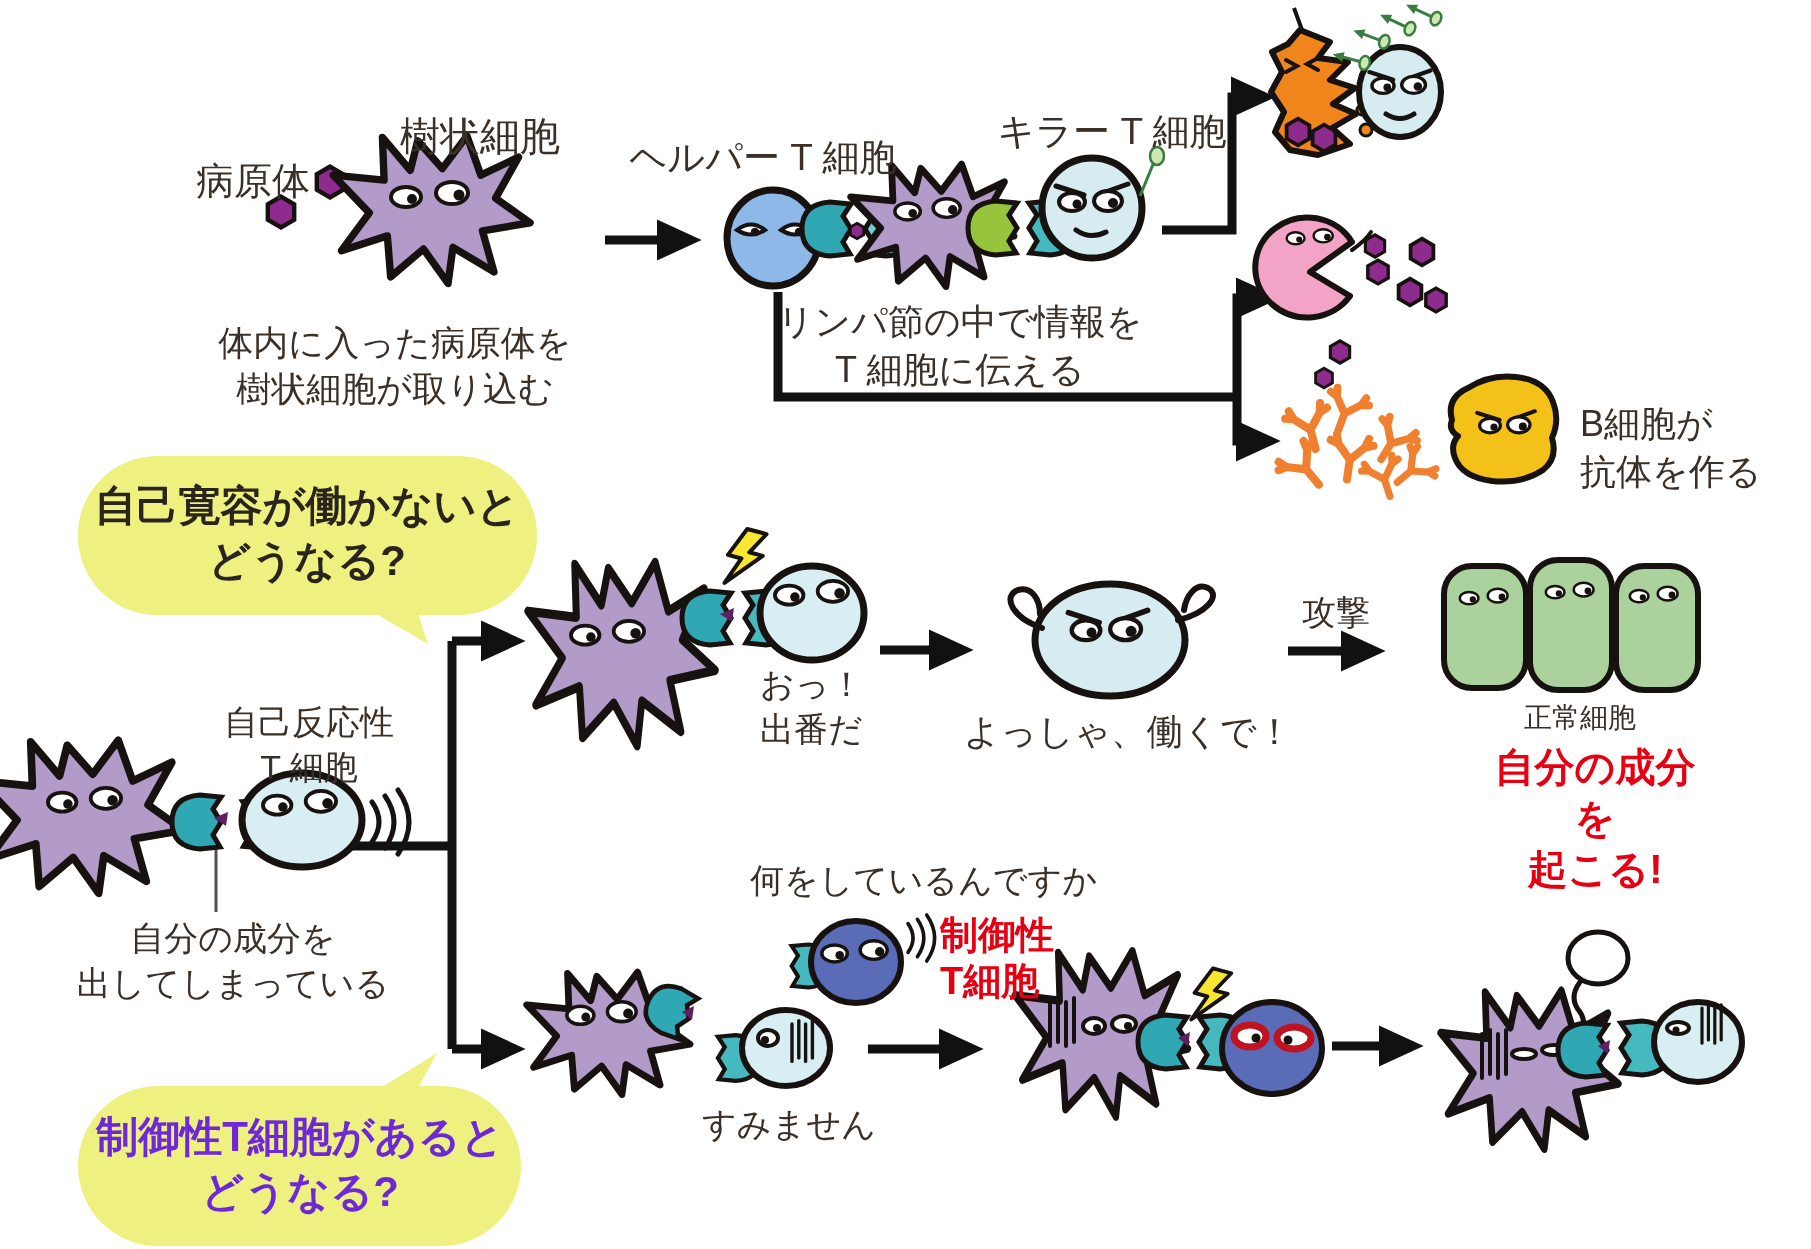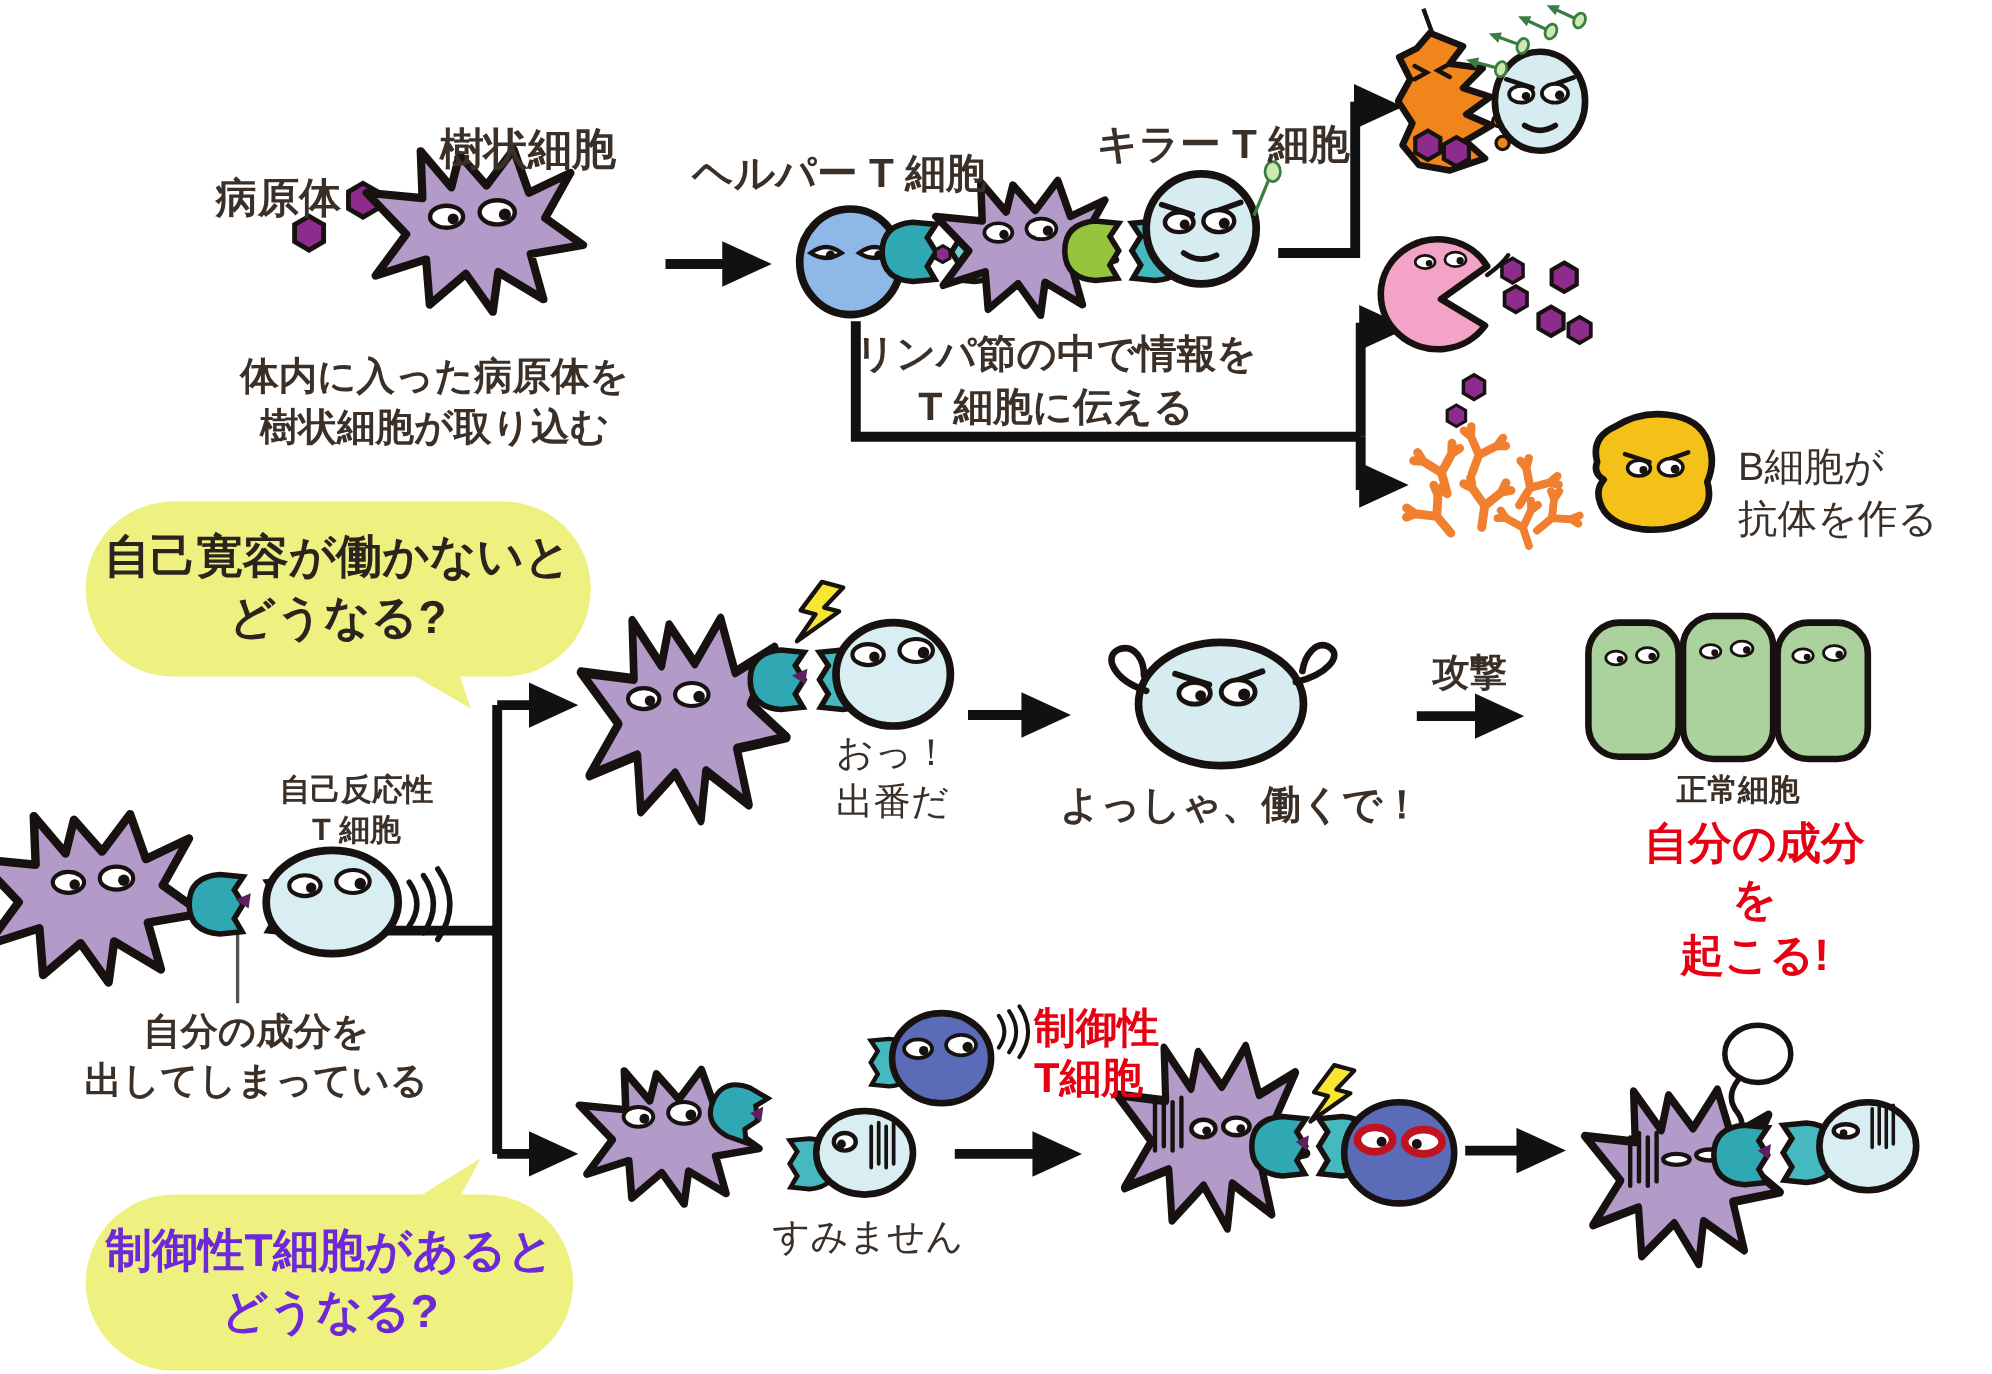--- a/index.html
+++ b/index.html
@@ -1,21 +1,21 @@
 <!DOCTYPE html>
 <html><head>
 <meta charset="utf-8">
 <style>
   html,body{margin:0;padding:0;background:#ffffff;}
   .canvas{position:relative;width:1811px;height:1249px;background:#ffffff;overflow:hidden;
           font-family:"Liberation Sans",sans-serif;}
   .art{position:absolute;left:0;top:0;}
   .lbl{position:absolute;color:#3b3028;white-space:pre-line;line-height:1.32;
        font-family:"Liberation Sans",sans-serif;}
-  .c{text-align:center;transform:translateX(-50%);font-weight:bold;}
+  .c{text-align:center;transform:translateX(-50%);}
   .b{font-weight:bold;}
   .r{color:#e60012;}
 </style>
 </head>
 <body>
 
 <div class="canvas">
 
 <svg class="art" width="1811" height="1249" viewBox="0 0 1811 1249">
   <defs>
@@ -291,30 +291,31 @@
 <div class="lbl c" style="left:960px;top:298px;font-size:36px">リンパ節の中で情報を
 T 細胞に伝える</div>
 <div class="lbl" style="left:1580px;top:400px;font-size:36px">B細胞が
 抗体を作る</div>
 
 <div class="lbl c b" style="left:307px;top:479px;font-size:42px;line-height:1.3;color:#2a241f">自己寛容が働かないと
 どうなる?</div>
 <div class="lbl c b" style="left:300px;top:1110px;font-size:42px;line-height:1.3;color:#6d28d9">制御性T細胞があると
 どうなる?</div>
 
-<div class="lbl c" style="left:324px;top:700px;font-size:28px">自己反応性
+<div class="lbl c" style="left:309px;top:700px;font-size:34px">自己反応性
 T 細胞</div>
 <div class="lbl c" style="left:233px;top:916px;font-size:34px">自分の成分を
 出してしまっている</div>
 
 <div class="lbl" style="left:760px;top:662px;font-size:34px">おっ！
 出番だ</div>
 <div class="lbl c" style="left:1128px;top:708px;font-size:36px">よっしゃ、働くで！</div>
 <div class="lbl c" style="left:1336px;top:590px;font-size:34px">攻撃</div>
 <div class="lbl c" style="left:1580px;top:700px;font-size:28px">正常細胞</div>
 <div class="lbl c b r" style="left:1595px;top:742px;font-size:40px;line-height:1.28">自分の成分を
 起こる!</div>
 
+<div class="lbl" style="left:750px;top:858px;font-size:34px">何をしているんですか</div>
 <div class="lbl b r" style="left:940px;top:912px;font-size:38px;line-height:1.22">制御性
 T細胞</div>
 <div class="lbl" style="left:702px;top:1102px;font-size:34px">すみません</div>
 
 </div>
 
 </body></html>

